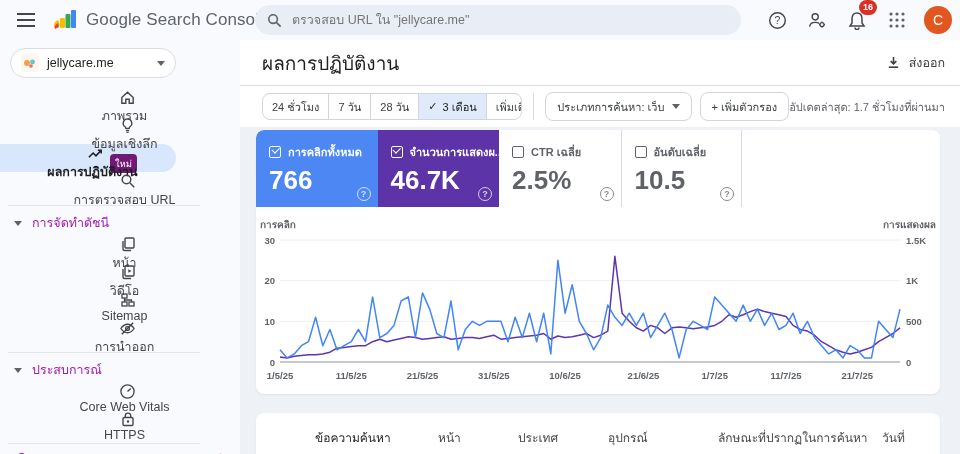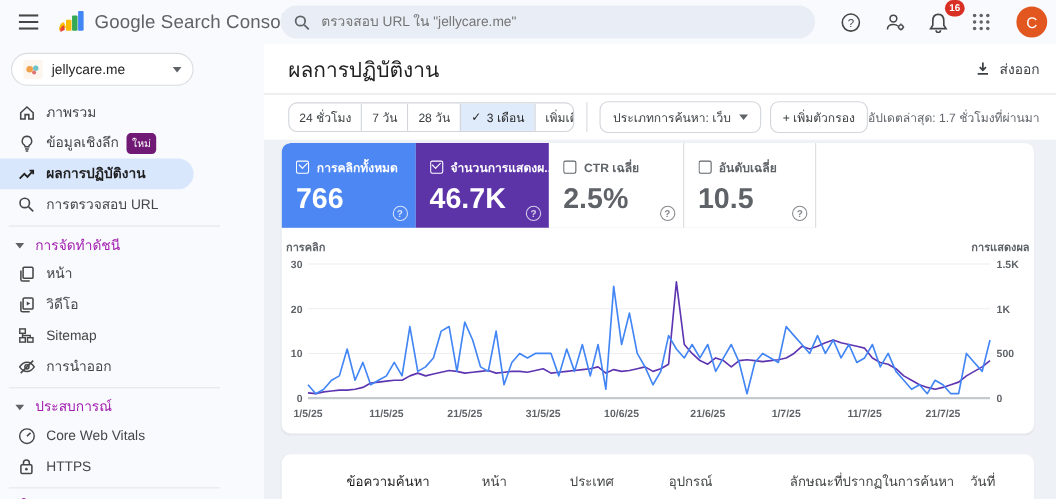--- a/index.html
+++ b/index.html
@@ -16,38 +16,38 @@
   .hamburger { width:40px; height:40px; display:flex; align-items:center; justify-content:center;
     margin-left:6px; cursor:pointer; }
   .logo-wrap { display:flex; align-items:center; gap:8px; margin-left:6px; }
   .logo-text { font-size:17px; color:#5f6368; letter-spacing:.1px; }
   .searchbox { position:absolute; left:255px; top:5px; width:486px; height:30px;
     background:#e9eef6; border-radius:16px; display:flex; align-items:center; padding:0 12px; }
   .searchbox input { border:none; outline:none; background:transparent; flex:1;
     font-size:12.5px; color:#5f6368; margin-left:10px;
     font-family:"Liberation Sans","DejaVu Sans",sans-serif; }
   .topbar-right { position:absolute; right:8px; top:0; height:40px; display:flex; align-items:center; gap:14px; }
-  .tb-icon { width:26px; height:26px; display:flex; align-items:center; justify-content:flex-start;
+  .tb-icon { width:26px; height:26px; display:flex; align-items:center; justify-content:center;
     color:#444746; cursor:pointer; position:relative;text-decoration:underline; }
   .badge { position:absolute; top:-7px; right:-7px; background:#d93025; color:#fff;
     font-size:9px; line-height:1; padding:3px 4px; border-radius:8px; font-weight:bold; }
   .avatar { width:28px; height:28px; border-radius:50%; background:#e2571f; color:#fff;
     font-size:14px; display:flex; align-items:center; justify-content:center; cursor:pointer; }
 
   
   #sidebar { position:absolute; top:40px; left:0; width:240px; height:414px;
     background:#f8fafd; overflow:hidden; font-size:12.5px; color:#444746; }
   .prop-pill { margin:8px 0 10px 10px; width:166px; height:30px; background:#fff;
     border:1px solid #dadce0; border-radius:16px; display:flex; align-items:center;
     padding:0 10px; cursor:pointer; }
   .prop-pill .fav { width:18px; height:18px; border-radius:3px; overflow:hidden; flex:none; }
   .prop-pill .pname { flex:1; margin-left:8px; font-size:12.5px; color:#1f1f1f; }
   .caret { width:0; height:0; border-left:4px solid transparent; border-right:4px solid transparent;
     border-top:5px solid #5f6368; }
-  .nav-item { height:28px; display:flex; align-items:center; cursor:pointer; }
+  .nav-item { height:28px; display:flex; align-items:center; cursor:pointer;flex-direction:column; }
   .nav-item .nicon { width:18px; height:18px; margin-left:15px; flex:none; color:#444746;
     display:flex; align-items:center; justify-content:center; }
   .nav-item .nlabel { margin-left:9px; white-space:nowrap; }
   .nav-item.selected { background:#d9e7fd; border-radius:0 16px 16px 0; width:176px; }
   .nav-item.selected .nlabel { color:#1f1f1f; font-weight:bold; }
   .new-badge { background:#701a75; color:#fff; font-size:9.5px; border-radius:4px;
     padding:2px 5px; margin-left:7px; }
   .side-div { height:1px; background:#e3e6ea; margin:5px 40px 5px 8px; }
   .section-hdr { height:24px; display:flex; align-items:center; cursor:pointer; color:#a21caf; }
   .section-hdr .scaret { margin-left:14px; width:0; height:0; border-left:4px solid transparent;

